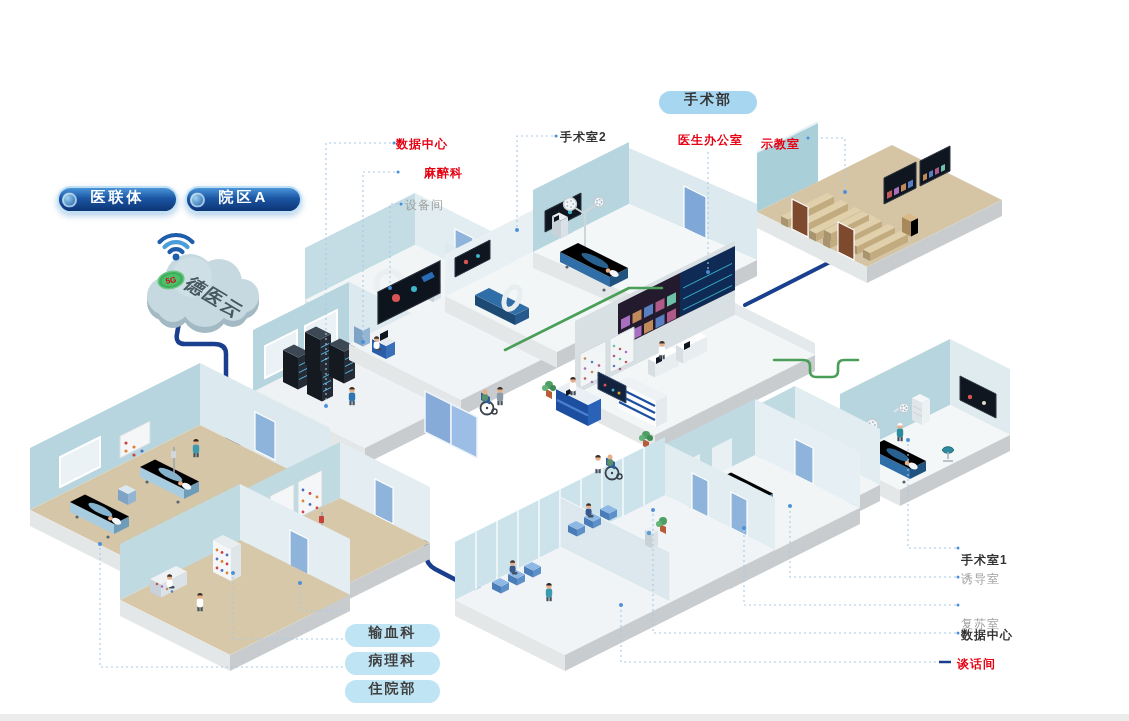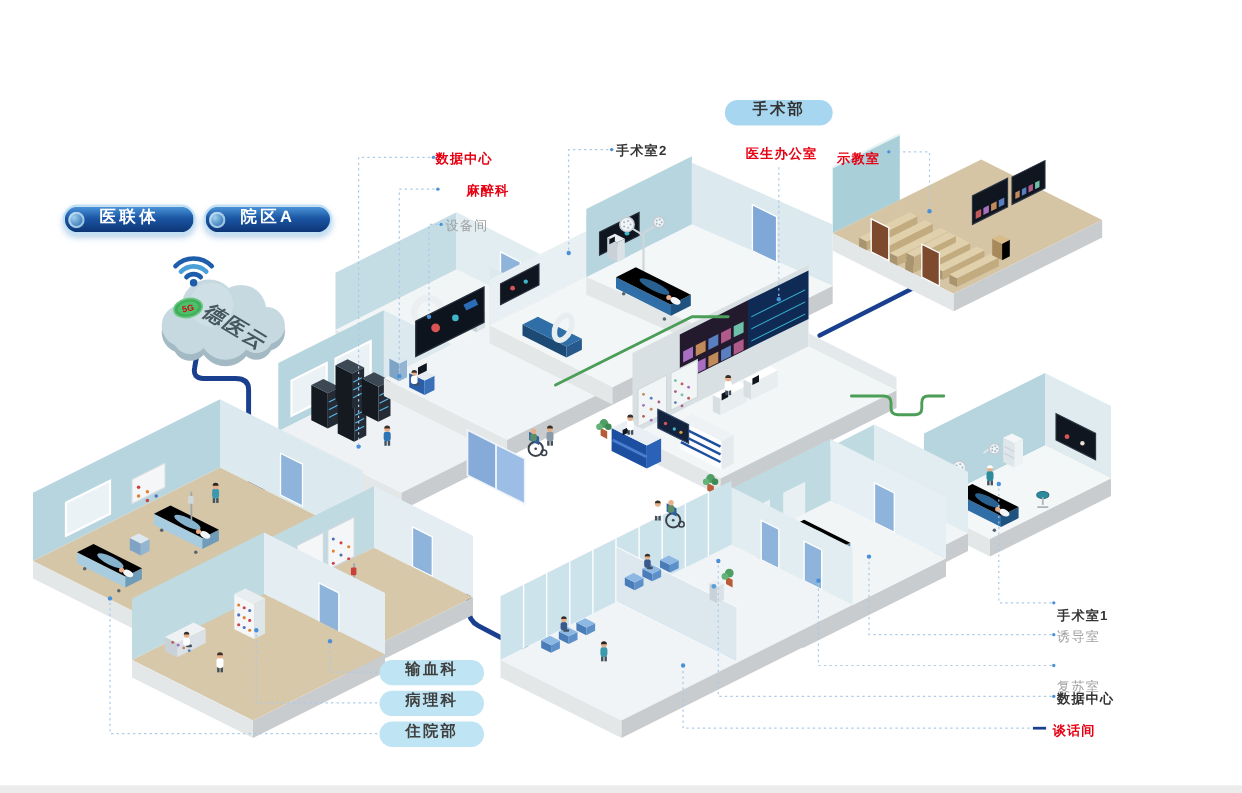--- a/index.html
+++ b/index.html
@@ -14,21 +14,21 @@
     border:2px solid #bfe0f4;box-shadow:0 3px 6px rgba(120,170,215,.55);
     color:#ffffff;font-weight:bold;font-size:15px;letter-spacing:3px;
     display:flex;align-items:flex-start;justify-content:center;}
   .pill-dark .cap{position:absolute;left:3px;top:50%;transform:translateY(-50%);
     width:15px;height:15px;border-radius:50%;
     background:radial-gradient(circle at 35% 35%,#9fd0ef,#2a6cb0 75%);
     box-shadow:inset 0 0 0 2px rgba(215,238,252,.65);}
   .pill-sky{position:absolute;height:23px;border-radius:12px;background:#a7d7f0;
     color:#333333;font-weight:bold;font-size:14px;letter-spacing:2px;
     display:flex;justify-content:center;}
-  .pill-sky.small{background:#bfe4f4;color:#3f3f3f;}
+  .pill-sky.small{background:#bfe4f4;color:#3f3f3f;margin-top:24px;}
   .footer-strip{position:absolute;left:0;right:0;bottom:0;height:7px;background:#ececec;}
 </style>
 </head>
 <body>
 
 <div class="stage">
 
   <svg width="1129" height="721" viewBox="0 0 1129 721">
 
     <g>

